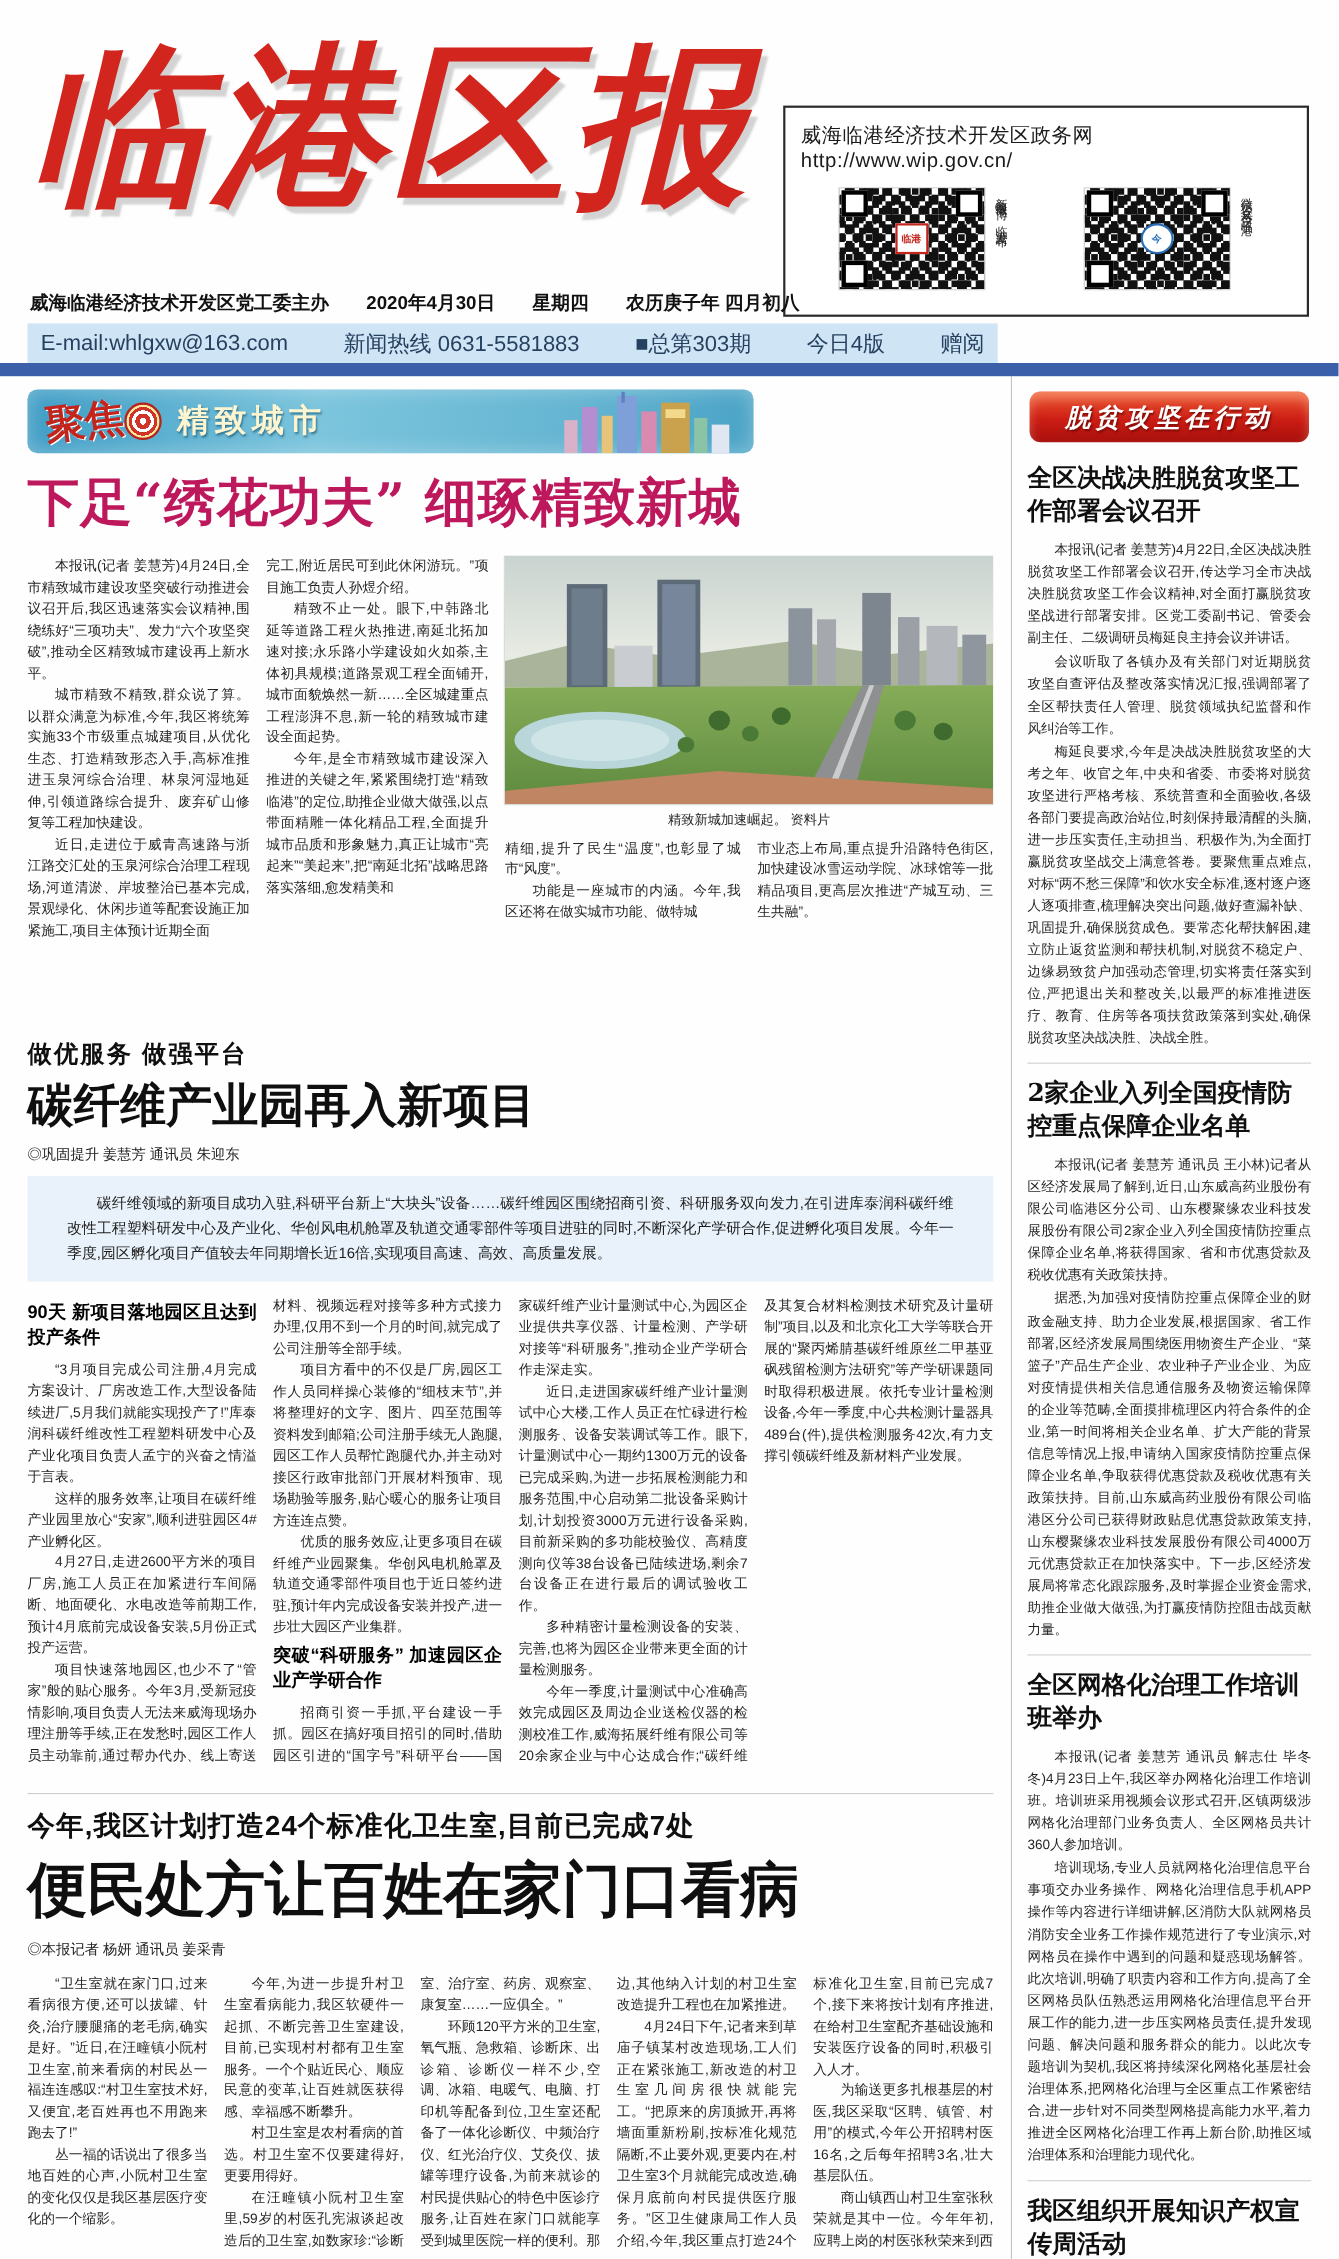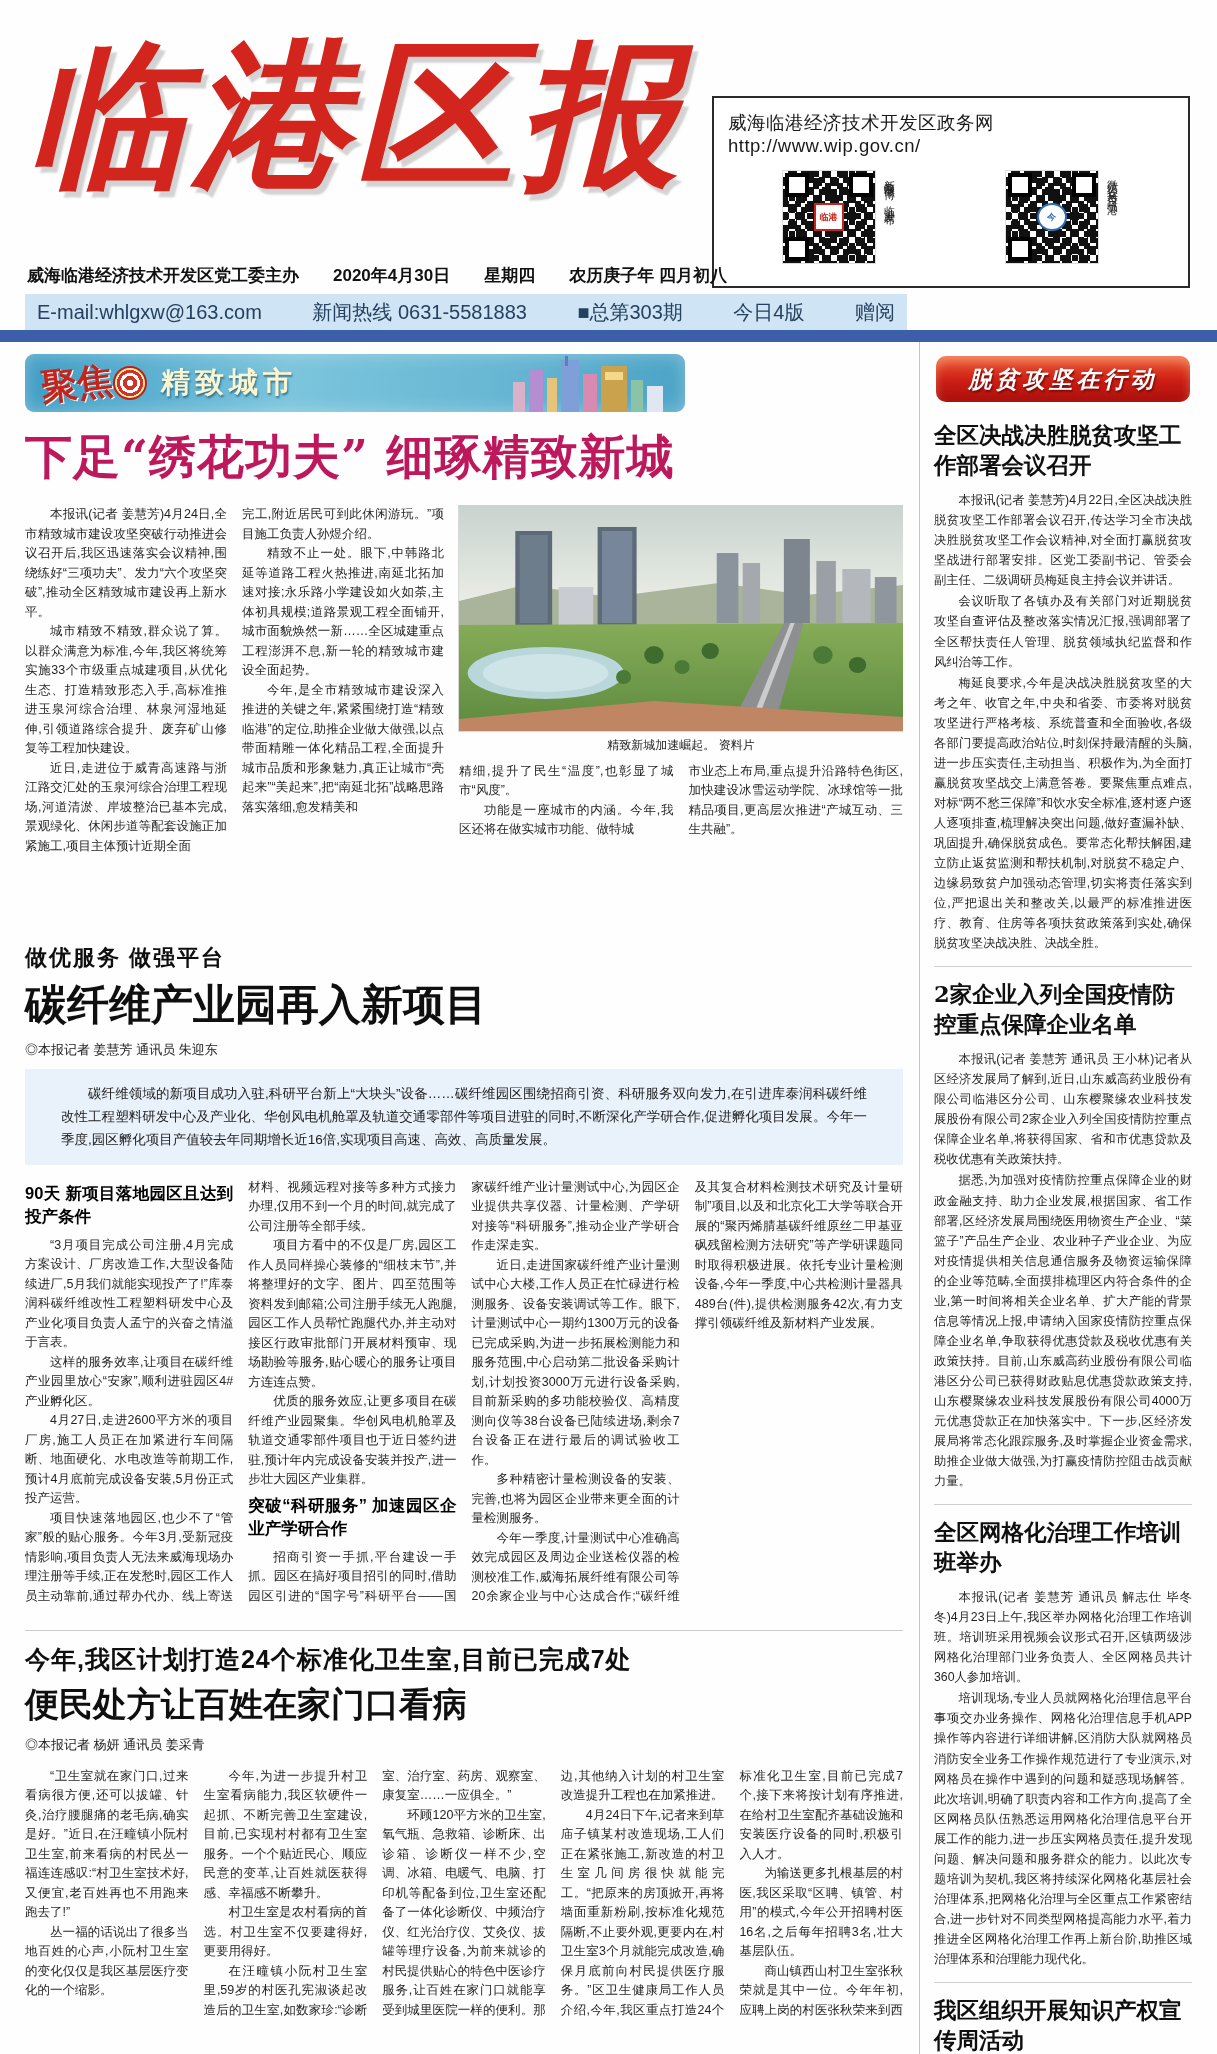--- a/index.html
+++ b/index.html
@@ -10,21 +10,21 @@
   
   .header{position:relative;height:332px;}
   .masthead-title{position:absolute;left:28px;top:20px;width:700px;font-family:"DejaVu Serif",serif;font-weight:900;font-style:italic;font-size:158px;line-height:1.2;color:#d2251e;letter-spacing:6px;text-shadow:5px 6px 2px rgba(175,175,175,.55);white-space:nowrap;}
   .gov-box{position:absolute;right:27px;top:96px;width:478px;height:192px;border:2px solid #2a2a2a;background:#fff;padding:12px 14px 8px;box-sizing:border-box;}
   .gov-title{font-size:18.5px;color:#1a1a1a;letter-spacing:.5px;}
   .qr-row{display:flex;justify-content:space-around;margin-top:14px;}
   .qr-pair{display:flex;gap:7px;align-items:flex-start;}
   .qr{width:92px;height:92px;position:relative;background:
       repeating-conic-gradient(#111 0% 25%, transparent 0% 50%) 0 0/12px 12px,
       repeating-conic-gradient(#111 0% 25%, transparent 0% 50%) 5px 7px/17px 17px,#fff;
-      outline:1px solid #ddd;}
+      outline:1px solid #ddd;padding-left:40px;}
   .qr .f{position:absolute;width:16px;height:16px;border:4px solid #000;background:#fff;}
   .qr .f1{left:2px;top:2px;} .qr .f2{right:2px;top:2px;} .qr .f3{left:2px;bottom:2px;}
   .qr .logo{position:absolute;left:50%;top:50%;transform:translate(-50%,-50%);width:26px;height:24px;background:#fff;display:flex;align-items:center;justify-content:center;font-size:9px;font-weight:bold;}
   .qr .logo.red{border:2px solid #c2261d;color:#c2261d;}
   .qr .logo.blue{border:2px solid #2c6fb7;color:#2c6fb7;border-radius:50%;}
   .qr-label{writing-mode:vertical-rl;font-size:11px;letter-spacing:3px;color:#222;height:92px;}
   .info1{position:absolute;left:27px;top:264px;width:880px;display:flex;gap:0;font-size:17px;font-weight:bold;color:#111;align-items:baseline;}
   .info1 .seg{margin-right:34px;white-space:nowrap;}
   .info2{position:absolute;left:25px;top:294px;width:882px;box-sizing:border-box;background:#cfe4f5;color:#26415f;font-size:20px;padding:5px 12px;display:flex;justify-content:space-between;align-items:center;}
   .topbar{position:absolute;left:0;top:330px;width:1217px;height:12px;background:#3b5fa8;}
@@ -56,21 +56,21 @@
   .headline2{font-family:"DejaVu Serif",serif;font-weight:900;font-size:42px;color:#0f0f0f;margin:4px 0 8px;}
   .byline{font-size:13px;color:#222;margin:0 0 10px;text-indent:0;}
   .lead-box{background:#e9f2fb;padding:13px 36px;font-size:13.5px;line-height:1.72;text-align:justify;color:#1d1d1d;}
   .colbody{margin-top:13px;font-size:12.5px;line-height:1.56;text-align:justify;color:#1f1f1f;column-gap:15px;column-fill:auto;}
   .cols4{column-count:4;height:436px;overflow:hidden;}
   .colbody h3{font-size:16.5px;line-height:1.4;color:#000;margin:4px 0 8px;break-after:avoid;}
 
   
   .section3{border-top:1px solid #cccccc;margin-top:16px;padding-top:12px;}
   .kicker3{font-size:25px;font-weight:bold;color:#0f0f0f;letter-spacing:1px;}
-  .headline3{font-family:"DejaVu Serif",serif;font-weight:900;font-size:34px;color:#0f0f0f;margin:6px 0 8px;}
+  .headline3{font-family:"DejaVu Serif",serif;font-weight:900;font-size:54px;color:#0f0f0f;margin:6px 0 8px;}
   .cols5{column-count:5;height:258px;overflow:hidden;}
 
   
   .rail-banner{height:46px;border-radius:10px;background:linear-gradient(180deg,#ef5b34 0%,#cc1d14 55%,#a80f0c 100%);display:flex;align-items:center;justify-content:center;color:#fff;font-size:23px;font-weight:900;font-style:italic;letter-spacing:4px;text-shadow:1px 2px 2px #7a0b07;margin:14px 2px 6px;box-shadow:inset 0 6px 10px rgba(255,220,190,.35);}
   .rail-article{padding:10px 0 12px;}
   .rail-article+.rail-article{border-top:1px solid #cfcfcf;}
   .rail-headline{font-family:"DejaVu Serif",serif;font-weight:900;font-size:22.5px;line-height:1.34;color:#0f0f0f;margin:2px 0 10px;}
   .rail-body{font-size:12.3px;line-height:1.63;text-align:justify;color:#1f1f1f;}
   .rail-body p{margin-bottom:1px;}
 </style>
@@ -204,21 +204,21 @@
                 <p>市业态上布局,重点提升沿路特色街区,加快建设冰雪运动学院、冰球馆等一批精品项目,更高层次推进“产城互动、三生共融”。</p>
               </div>
           </div>
         </div>
       </div>
     </div>
 
     <div>
       <div class="kicker2">做优服务  做强平台</div>
       <div class="headline2">碳纤维产业园再入新项目</div>
-      <div class="byline">◎本报记者 姜慧芳 通讯员 朱迎东</div>
+      <div class="byline">◎巩固提升 姜慧芳 通讯员 朱迎东</div>
       <div class="lead-box">
         <p>碳纤维领域的新项目成功入驻,科研平台新上“大块头”设备……碳纤维园区围绕招商引资、科研服务双向发力,在引进库泰润科碳纤维改性工程塑料研发中心及产业化、华创风电机舱罩及轨道交通零部件等项目进驻的同时,不断深化产学研合作,促进孵化项目发展。今年一季度,园区孵化项目产值较去年同期增长近16倍,实现项目高速、高效、高质量发展。</p>
       </div>
       <div class="colbody cols4">
         <h3>90天 新项目落地园区且达到投产条件</h3>
         <div>
             <p>“3月项目完成公司注册,4月完成方案设计、厂房改造工作,大型设备陆续进厂,5月我们就能实现投产了!”库泰润科碳纤维改性工程塑料研发中心及产业化项目负责人孟宁的兴奋之情溢于言表。</p>
             <p>这样的服务效率,让项目在碳纤维产业园里放心“安家”,顺利进驻园区4#产业孵化区。</p>
             <p>4月27日,走进2600平方米的项目厂房,施工人员正在加紧进行车间隔断、地面硬化、水电改造等前期工作,预计4月底前完成设备安装,5月份正式投产运营。</p>
             <p>项目快速落地园区,也少不了“管家”般的贴心服务。今年3月,受新冠疫情影响,项目负责人无法来威海现场办理注册等手续,正在发愁时,园区工作人员主动靠前,通过帮办代办、线上寄送材料、视频远程对接等多种方式接力办理,仅用不到一个月的时间,就完成了公司注册等全部手续。</p>

